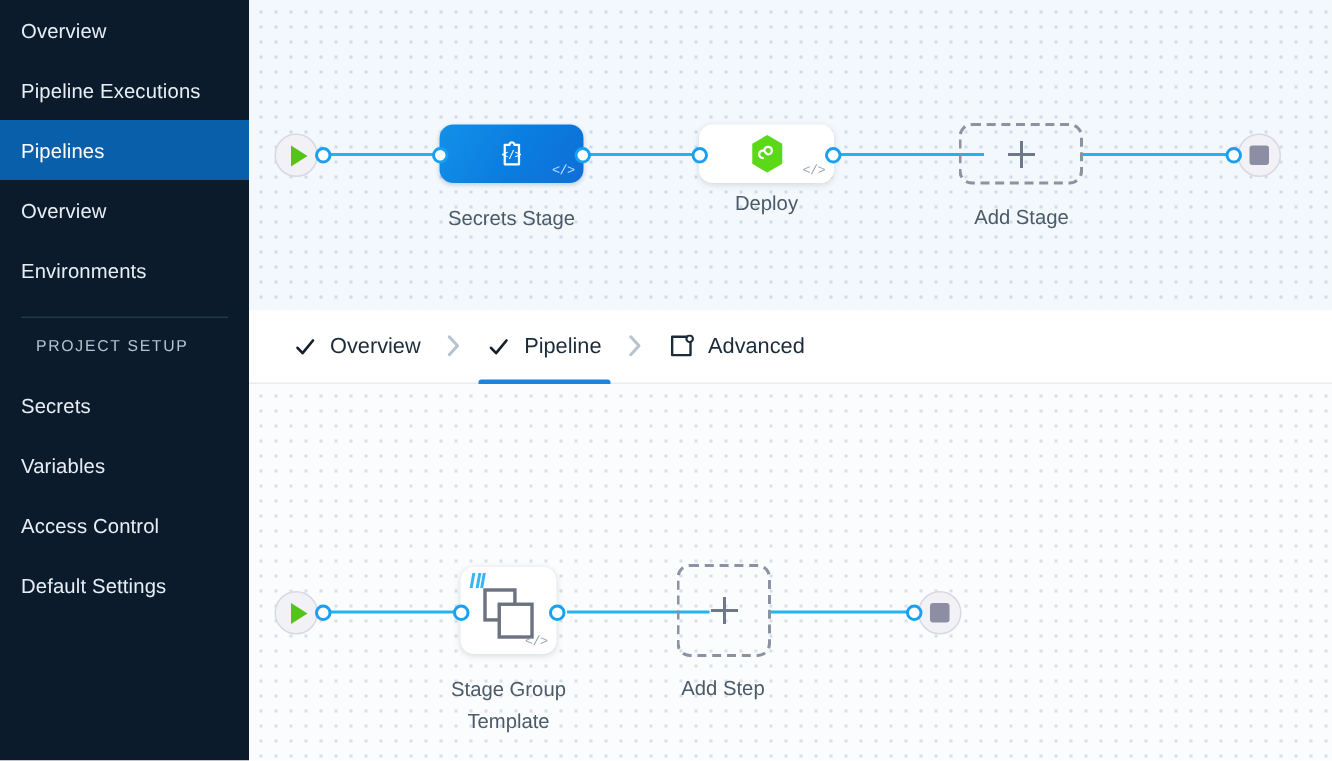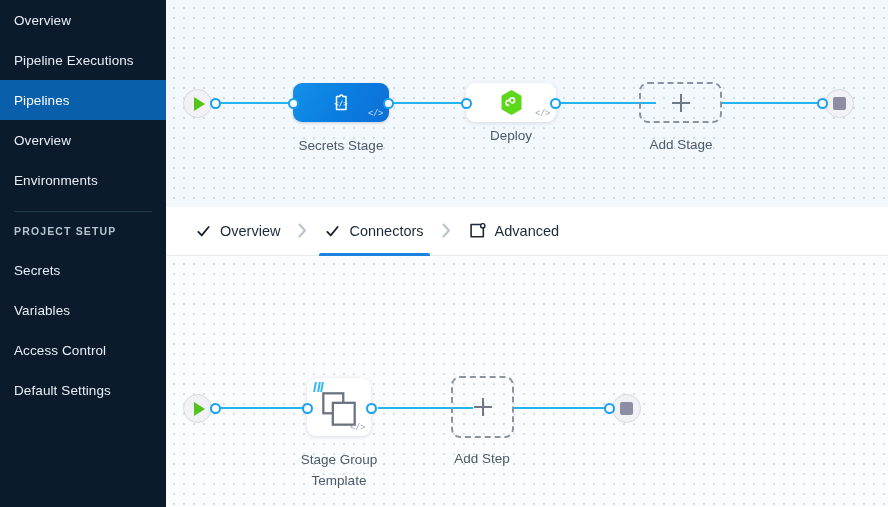--- a/index.html
+++ b/index.html
@@ -40,25 +40,25 @@
   }
   .nav-divider {
     height: 1px;
     background: #22384d;
     margin: 11px 14px 0 14px;
   }
   .nav-section {
     height: 38px;
     display: flex;
     align-items: center;
-    padding-left: 14px;
+    padding-left: 24px;
     color: #b7c3cf;
     font-size: 10.5px;
     letter-spacing: 1.15px;
-    font-weight: bold;
+    font-weight: normal;
     text-transform: uppercase;
   }
 
   
   .main {
     flex: 1 1 auto;
     position: relative;
     height: 507px;
     display: flex;
     flex-direction: column;
@@ -331,21 +331,21 @@
       <div class="tab-sep">
         <svg width="9" height="15" viewBox="0 0 9 15">
           <path d="M1.5 1.5L7 7.5l-5.5 6" fill="none" stroke="#b9c3cd" stroke-width="2" stroke-linecap="round" stroke-linejoin="round"></path>
         </svg>
       </div>
 
       <div class="tab active">
         <svg class="tick" viewBox="0 0 16 16">
           <path d="M2.5 8.4l3.6 3.8 7.4-9" fill="none" stroke="#15202b" stroke-width="1.9" stroke-linecap="round" stroke-linejoin="round"></path>
         </svg>
-        <span>Connectors</span>
+        <span>Pipeline</span>
       </div>
 
       <div class="tab-sep">
         <svg width="9" height="15" viewBox="0 0 9 15">
           <path d="M1.5 1.5L7 7.5l-5.5 6" fill="none" stroke="#b9c3cd" stroke-width="2" stroke-linecap="round" stroke-linejoin="round"></path>
         </svg>
       </div>
 
       <div class="tab">
         <svg width="17" height="16" viewBox="0 0 18 17">

